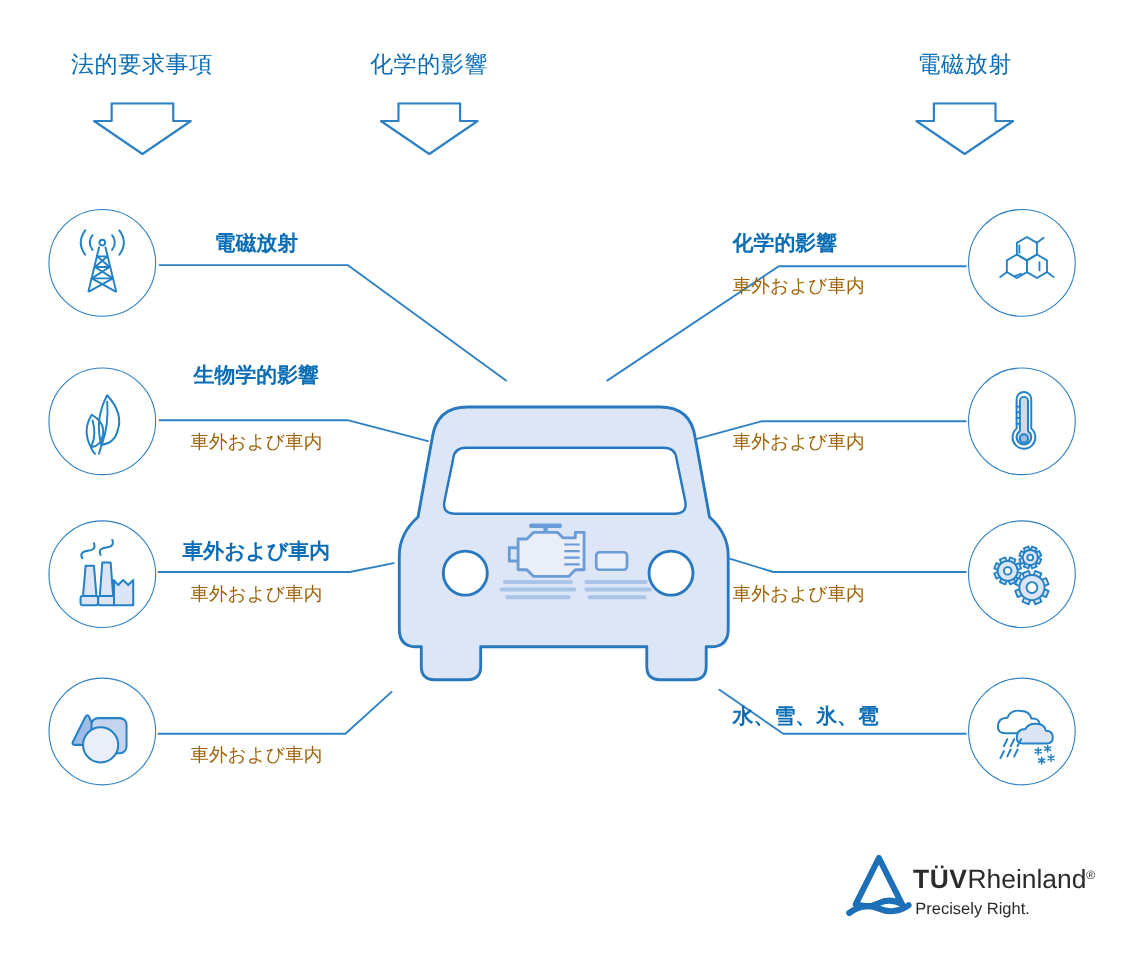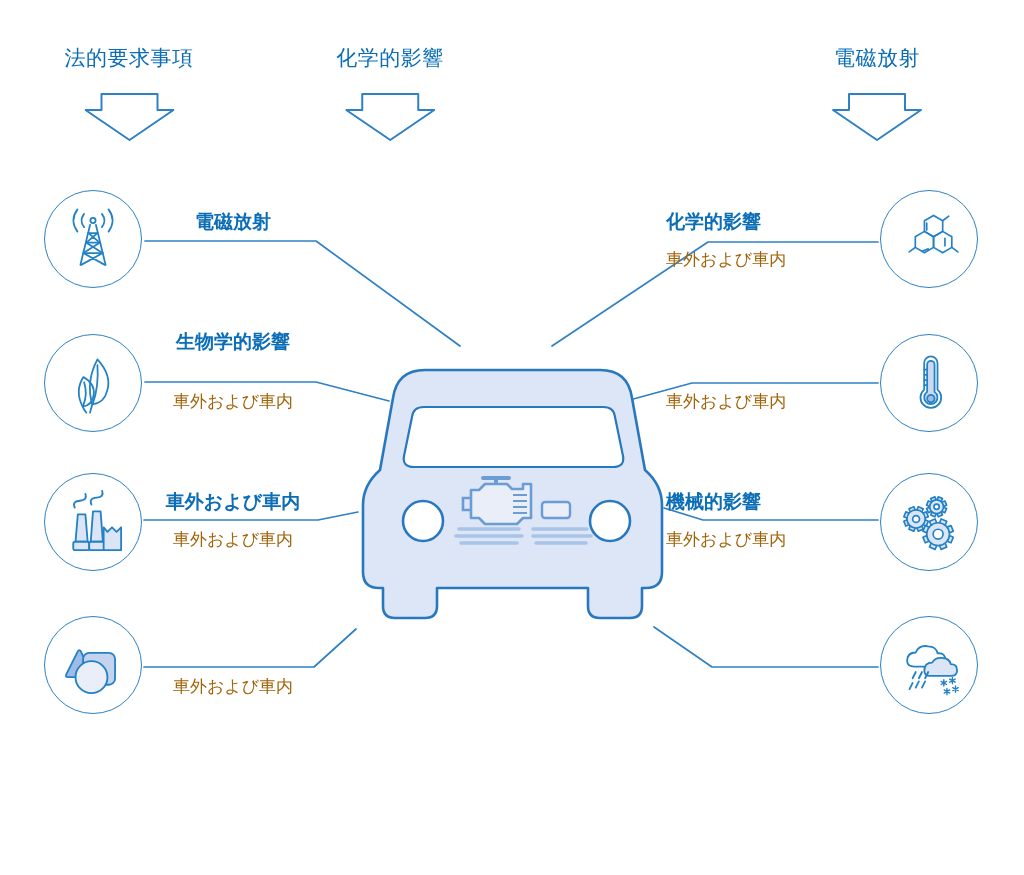--- a/index.html
+++ b/index.html
@@ -212,36 +212,44 @@
   <div class="item-title left-text" style="top:490px">車外および車内</div>
   <div class="item-sub left-text" style="top:528px">車外および車内</div>
 
   <div class="item-sub left-text" style="top:675px">車外および車内</div>
 
   <div class="item-title right-text" style="top:210px">化学的影響</div>
   <div class="item-sub right-text" style="top:248px">車外および車内</div>
 
   <div class="item-sub right-text" style="top:390px">車外および車内</div>
 
-  <div class="item-title right-text" style="top:490px">機械的影響</div>
   <div class="item-sub right-text" style="top:528px">車外および車内</div>
 
+  <div class="item-title right-text" style="top:640px">水、雪、氷、雹</div>
 
   <svg class="car" width="315" height="265" viewBox="0 0 315 265">
     <path d="M70,8 H245 Q273,8 277,36 L290,108 Q307,123 307,143 L307,210 Q307,226 291,226 L287,226 L287,244 Q287,256 275,256 L245,256 Q233,256 233,244 L233,226 L82,226 L82,244 Q82,256 70,256 L40,256 Q28,256 28,244 L28,226 L24,226 Q8,226 8,210 L8,143 Q8,123 25,108 L38,36 Q42,8 70,8 Z" fill="#dde6f6" stroke="#2878c0" stroke-width="2.6" stroke-linejoin="round"></path>
     <path d="M69,45 L248,45 Q259,45 260,55 L268,94 Q270,105 258,105 L59,105 Q47,105 49,94 L57,55 Q58,45 69,45 Z" fill="#ffffff" stroke="#2878c0" stroke-width="2.2" stroke-linejoin="round"></path>
     <circle cx="68" cy="159" r="20" fill="#ffffff" stroke="#2878c0" stroke-width="2.6"></circle>
     <circle cx="255" cy="159" r="20" fill="#ffffff" stroke="#2878c0" stroke-width="2.6"></circle>
     <g>
       <path d="M128,116 h26 M141,116 v6" fill="none" stroke="#6b9cd6" stroke-width="4" stroke-linecap="round"></path>
       <path d="M116,128 L124,128 L130,122 L152,122 L157,127 L168,127 L168,122 L176,122 L176,156 L168,156 L162,162 L130,162 L124,156 L116,156 Z" fill="#e9eef9" stroke="#6b9cd6" stroke-width="2.6" stroke-linejoin="round"></path>
       <path d="M116,136 h-8 v12 h8" fill="none" stroke="#6b9cd6" stroke-width="2.6"></path>
       <path d="M158,133 h14 M158,139 h14 M158,145 h14 M158,151 h14" stroke="#6b9cd6" stroke-width="2" fill="none"></path>
     </g>
     <rect x="187" y="140" width="28" height="16" rx="3" fill="#e9eef9" stroke="#6b9cd6" stroke-width="2.4"></rect>
     <g stroke="#a9c4e8" stroke-width="3.6" stroke-linecap="round">
       <path d="M104,167 h60 M101,174 h66 M106,181 h56"></path>
       <path d="M178,167 h54 M178,174 h58 M181,181 h50"></path>
     </g>
   </svg>
 
+  <div class="logo">
+    <svg class="logo-mark" width="62" height="66" viewBox="0 0 62 66">
+      <path d="M31,6 L52,48 Q41,42 31,47 Q21,52 10,48 Z" fill="#fff" stroke="#1d70b8" stroke-width="5.5" stroke-linejoin="round"></path>
+      <path d="M4,56 Q17,46 31,52 Q45,58 58,49" fill="none" stroke="#1d70b8" stroke-width="5.5" stroke-linecap="round"></path>
+    </svg>
+    <div class="logo-text"><span class="tuv">TÜV</span><span>Rheinland</span><sup>®</sup></div>
+    <div class="logo-tagline">Precisely Right.</div>
+  </div>
 
 </div>
 
 </body></html>

